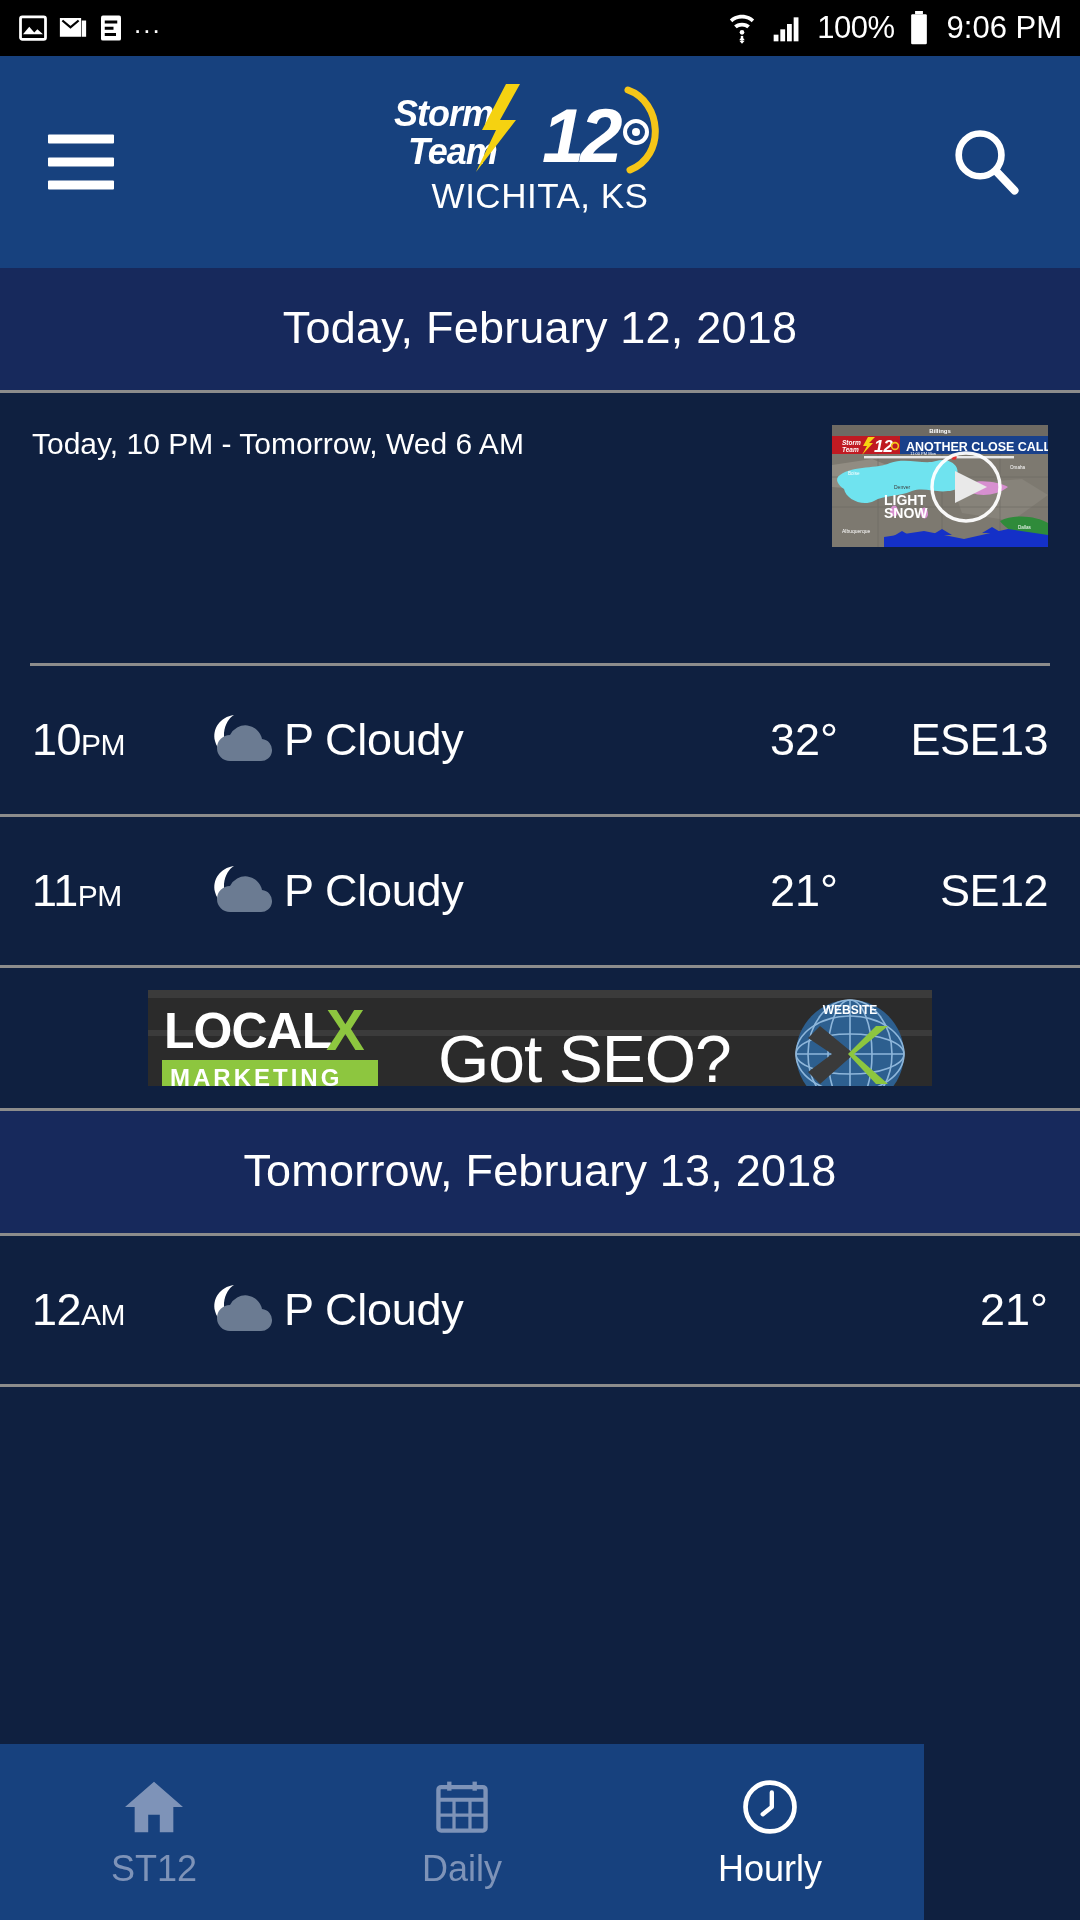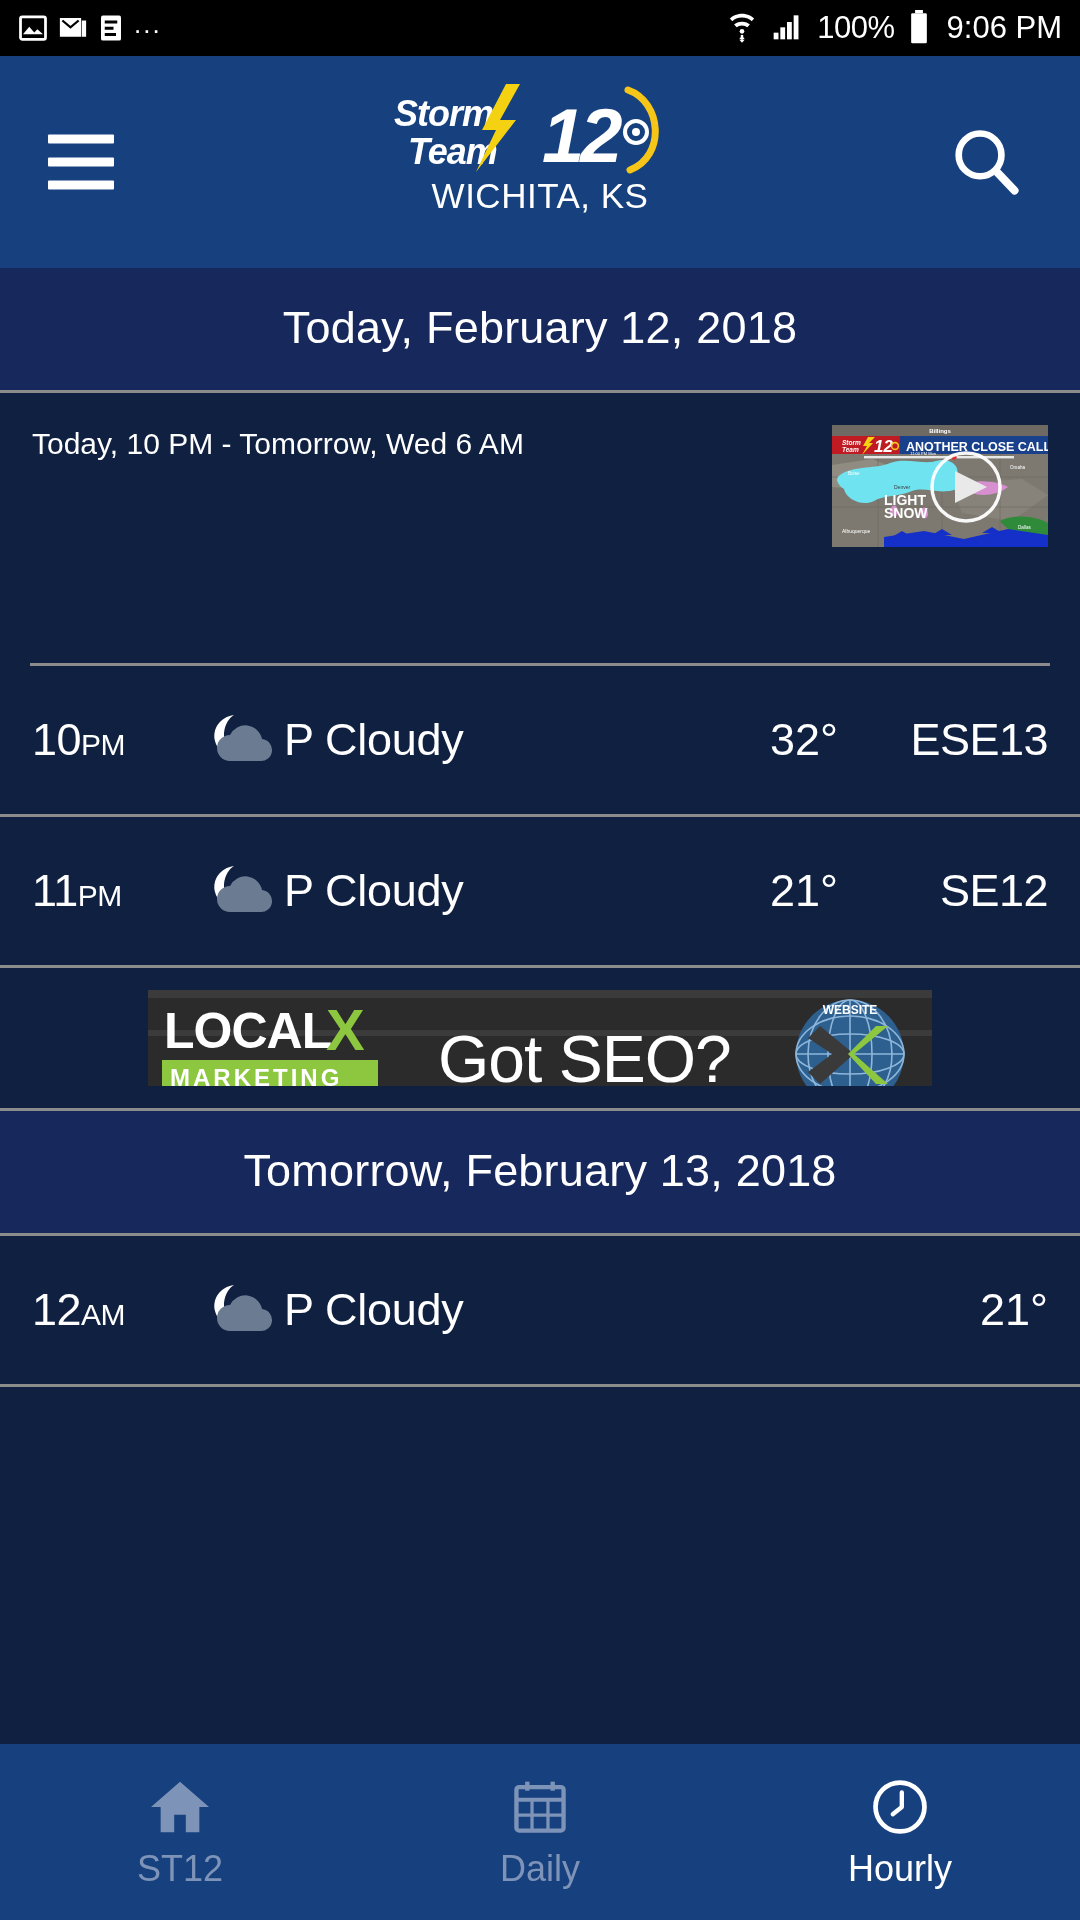--- a/index.html
+++ b/index.html
@@ -10,21 +10,21 @@
     color:#ffffff;
     overflow:hidden;
   }
 
   
   .statusbar{
     height:56px; background:#000; display:flex; align-items:center;
     padding:0 18px; gap:10px;
   }
   .sb-left{ display:flex; align-items:center; gap:10px; }
-  .sb-right{ margin-left:auto; display:flex; gap:14px; }
+  .sb-right{ margin-left:auto; display:flex; align-items:center; gap:14px; }
   .sb-dots{ color:#fff; font-size:26px; letter-spacing:2px; line-height:10px; padding-bottom:8px;}
   .sb-pct{ font-size:31px; font-weight:400; color:#fff; letter-spacing:-0.5px;}
   .sb-time{ font-size:31px; font-weight:400; color:#fff; letter-spacing:0px; margin-left:4px;}
 
   
   .appbar{
     height:212px; background:#17417e; position:relative;
     display:flex; align-items:center;
   }
   .hamburger{
@@ -87,21 +87,21 @@
 
   
   .ad-band{ background:#0f2040; padding:22px 0; }
   .ad{
     width:784px; height:96px; margin:0 auto; background:#2b2b2b;
     position:relative; overflow:hidden; cursor:pointer;
   }
 
   
   .bottomnav{
-    position:absolute; left:0; bottom:0; width:1080px; height:176px;
+    position:absolute; left:0; bottom:0; width:924px; height:176px;
     background:#17417e; display:flex; align-items:center;
   }
   .nav-item{
     flex:1; display:flex; flex-direction:column; align-items:center;
     justify-content:center; gap:12px; cursor:pointer; height:100%;
   }
   .nav-label{ font-size:36px; color:#7e93b8; font-weight:400;}
   .nav-item.active .nav-label{ color:#ffffff; }
   .nav-ico{ height:62px; display:flex; align-items:flex-end; }
 </style>

